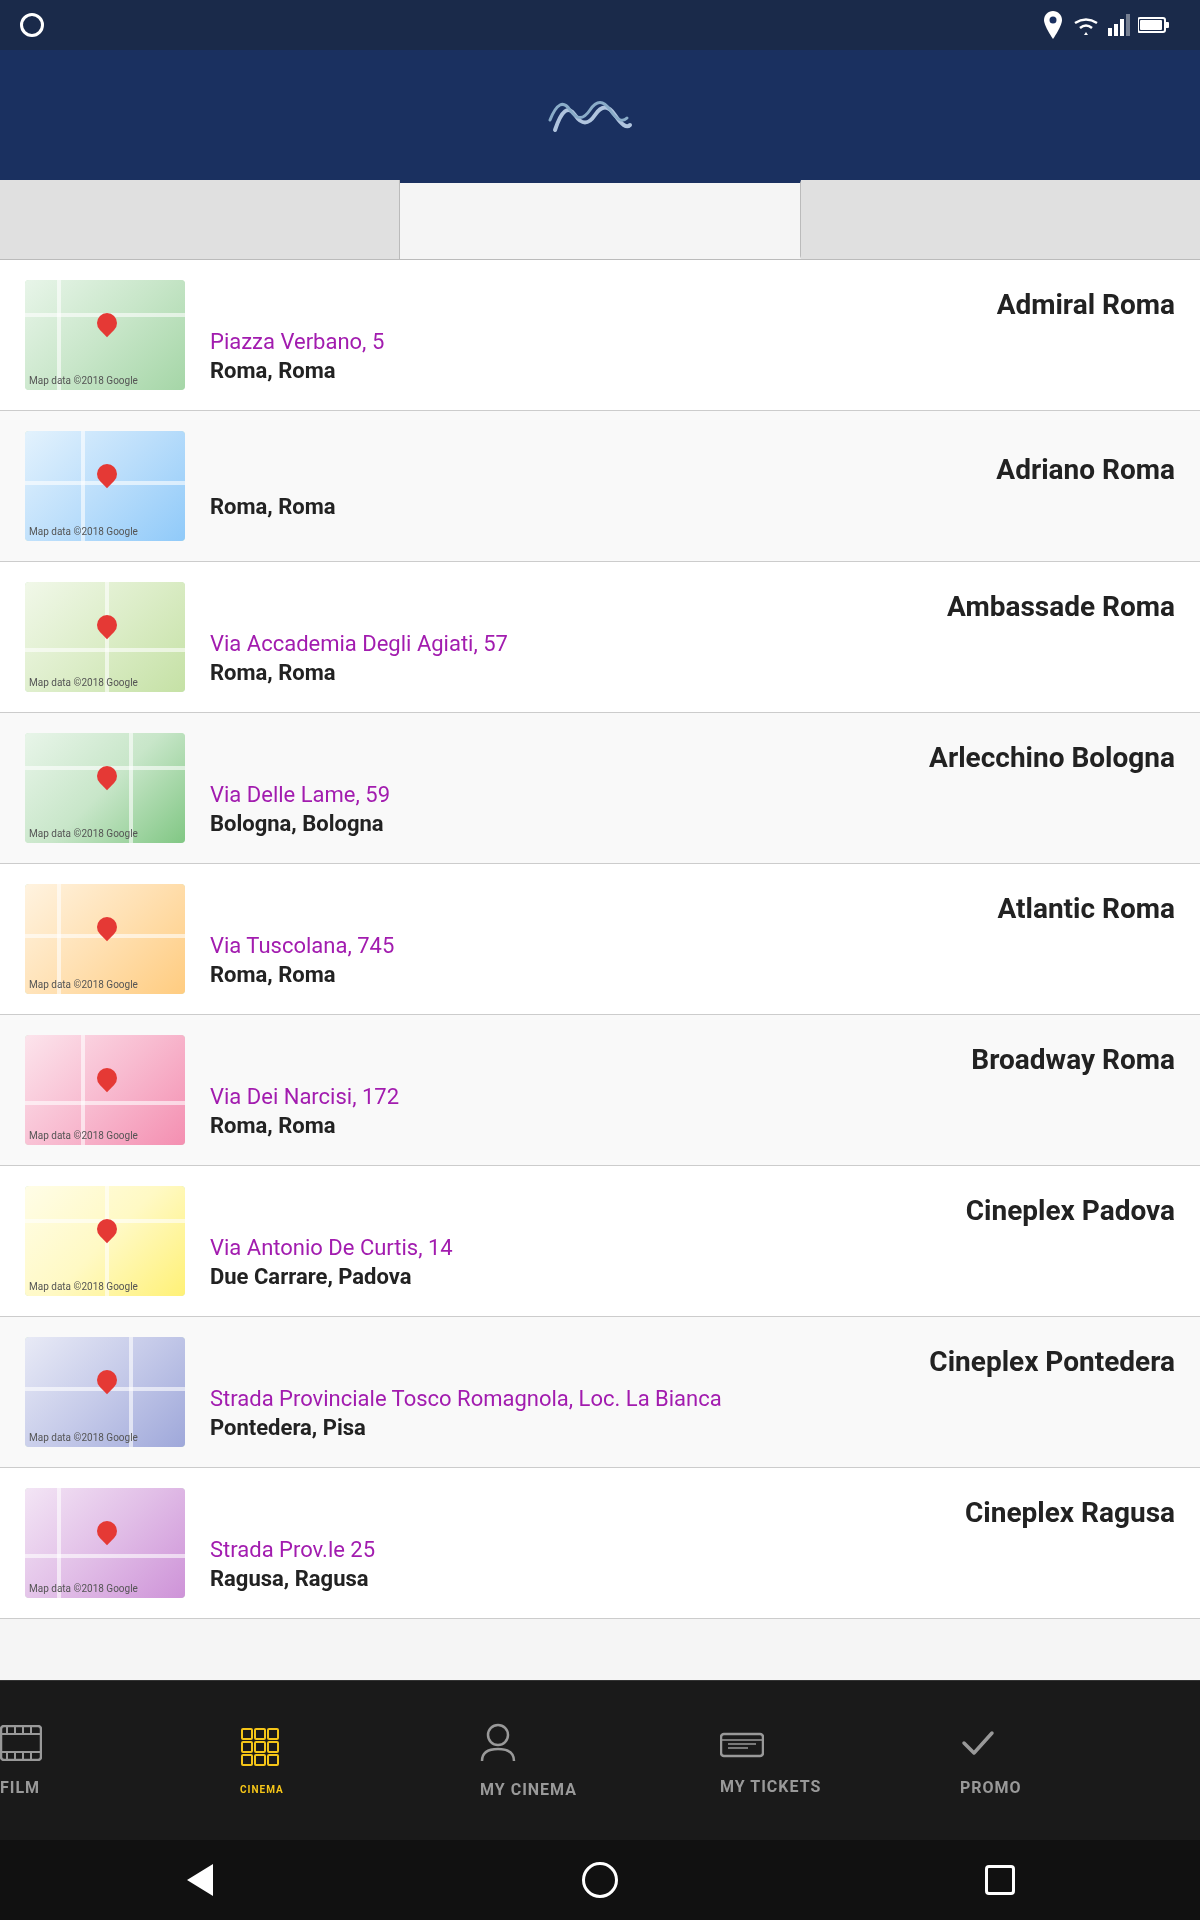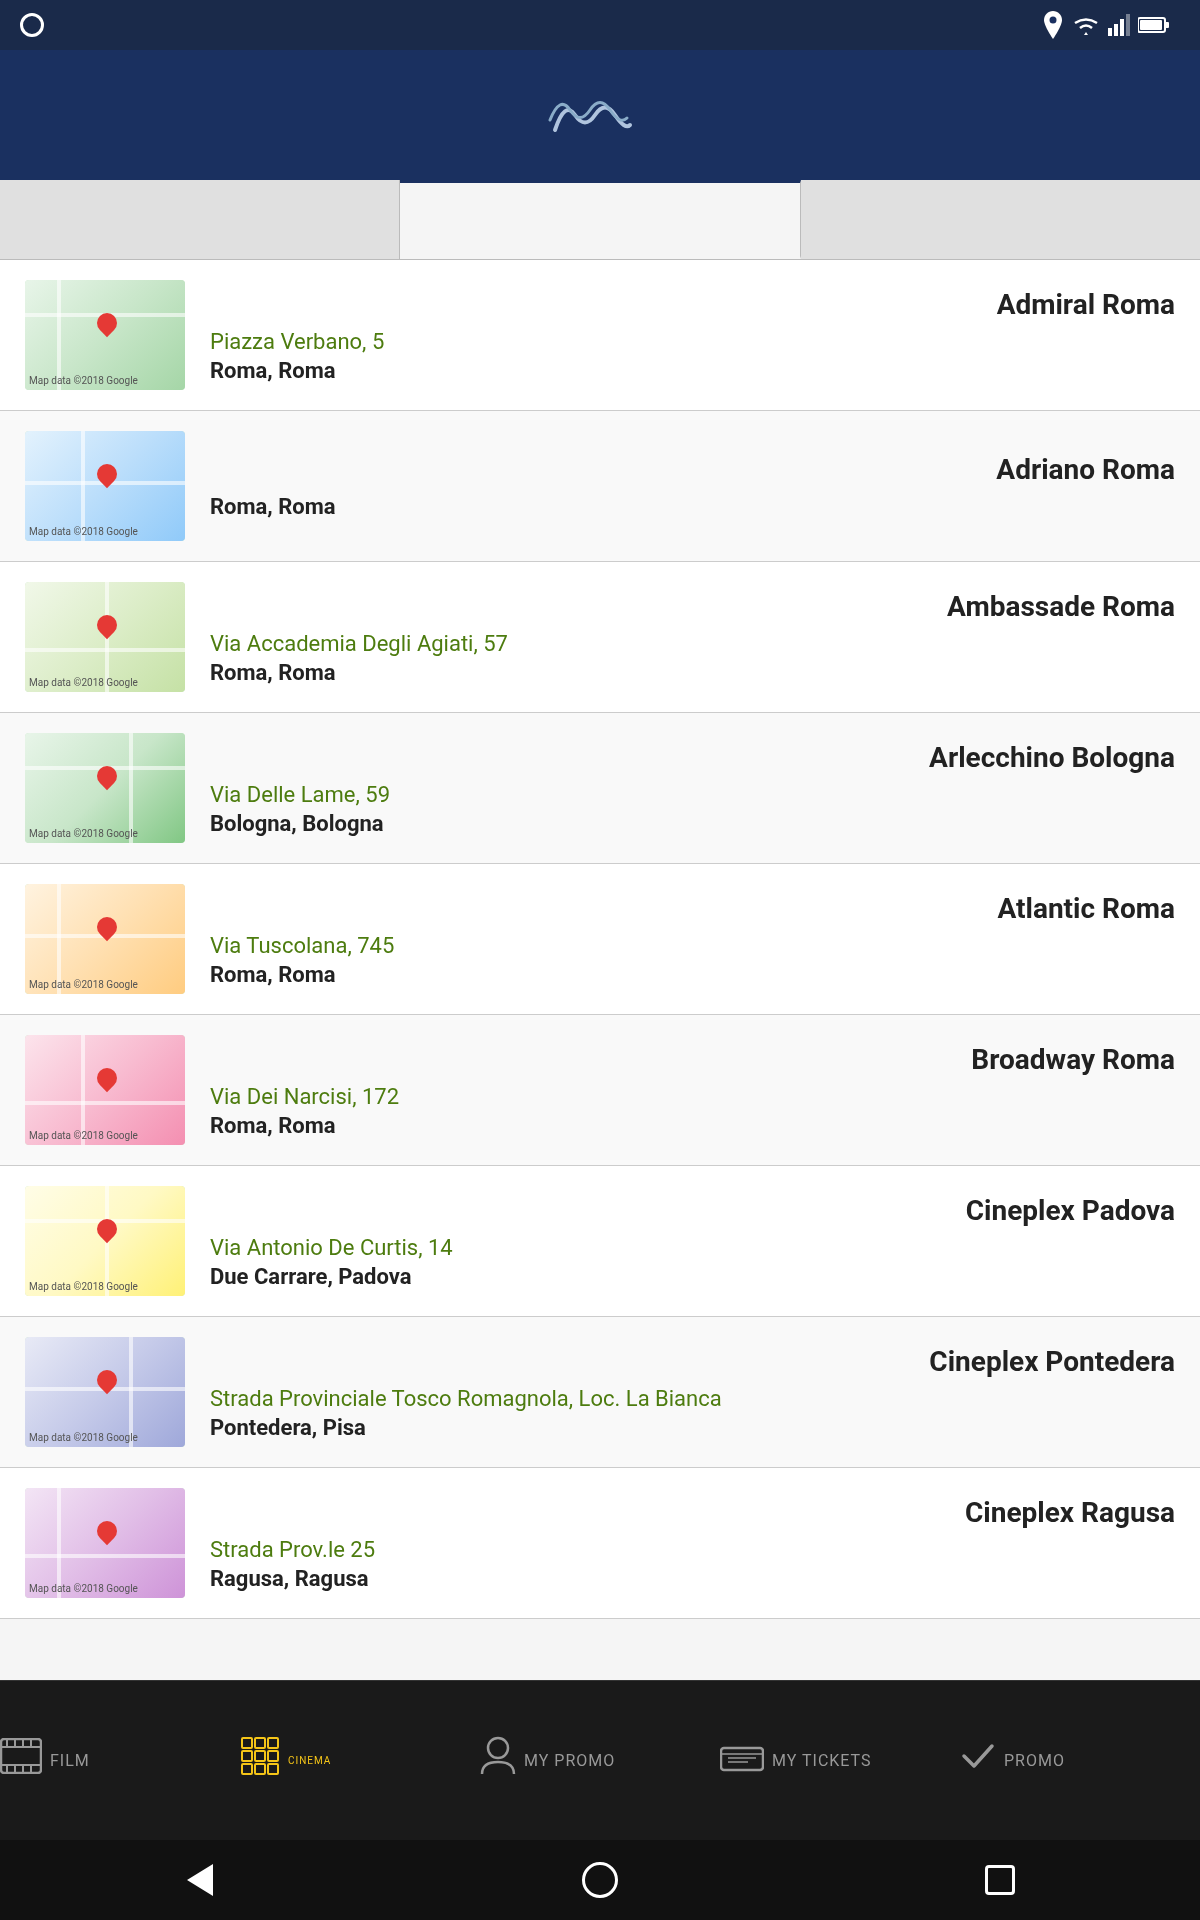--- a/index.html
+++ b/index.html
@@ -152,21 +152,21 @@
     .cinema-info { flex: 1; }
     .cinema-name {
       font-size: 28px;
       font-weight: 700;
       color: #222;
       margin-bottom: 8px;
       text-align: right;
     }
     .cinema-address {
       font-size: 22px;
-      color: #4d7c0f;
+      color: #a21caf;
       margin-bottom: 4px;
     }
     .cinema-city {
       font-size: 22px;
       font-weight: 700;
       color: #222;
     }
 
     
     .bottom-nav {
@@ -176,28 +176,28 @@
       width: 100%;
       height: 160px;
       background: #1a1a1a;
       display: flex;
       align-items: center;
       justify-content: space-around;
       border-top: 1px solid #333;
     }
     .nav-item {
       display: flex;
-      flex-direction: row;
-      align-items: center;
+      flex-direction: column;
       gap: 8px;
       color: #999;
       font-size: 18px;
       letter-spacing: 1px;
       cursor: pointer;
       flex: 1;
+      font-weight: bold;
     }
     .nav-item.active { color: #f5c518; }
     .nav-icon { font-size: 38px; }
 
     
     .android-nav {
       position: absolute;
       bottom: 0;
       left: 0;
       width: 100%;
@@ -461,21 +461,21 @@
       <rect x="15" y="28" width="10" height="10" rx="1" stroke="#f5c518" stroke-width="2" fill="none"></rect>
       <rect x="28" y="28" width="10" height="10" rx="1" stroke="#f5c518" stroke-width="2" fill="none"></rect>
     </svg></div>
     <span style="font-size:10px; letter-spacing:1px;">CINEMA</span>
   </div>
     <div class="nav-item">
     <div class="nav-icon"><svg width="36" height="40" viewBox="0 0 36 40">
       <circle cx="18" cy="12" r="10" stroke="#999" stroke-width="2.5" fill="none"></circle>
       <path d="M2 38 Q2 26 18 26 Q34 26 34 38" stroke="#999" stroke-width="2.5" fill="none"></path>
     </svg></div>
-    <span style="font-size:16px; letter-spacing:1px;">MY PROMO</span>
+    <span style="font-size:16px; letter-spacing:1px;">MY CINEMA</span>
   </div>
     <div class="nav-item">
     <div class="nav-icon"><svg width="44" height="30" viewBox="0 0 44 30">
       <rect x="1" y="4" width="42" height="22" rx="3" stroke="#999" stroke-width="2.5" fill="none"></rect>
       <line x1="1" y1="10" x2="43" y2="10" stroke="#999" stroke-width="1.5"></line>
       <line x1="8" y1="14" x2="36" y2="14" stroke="#999" stroke-width="1.5"></line>
       <line x1="8" y1="18" x2="28" y2="18" stroke="#999" stroke-width="1.5"></line>
     </svg></div>
     <span style="font-size:16px; letter-spacing:1px;">MY TICKETS</span>
   </div>

